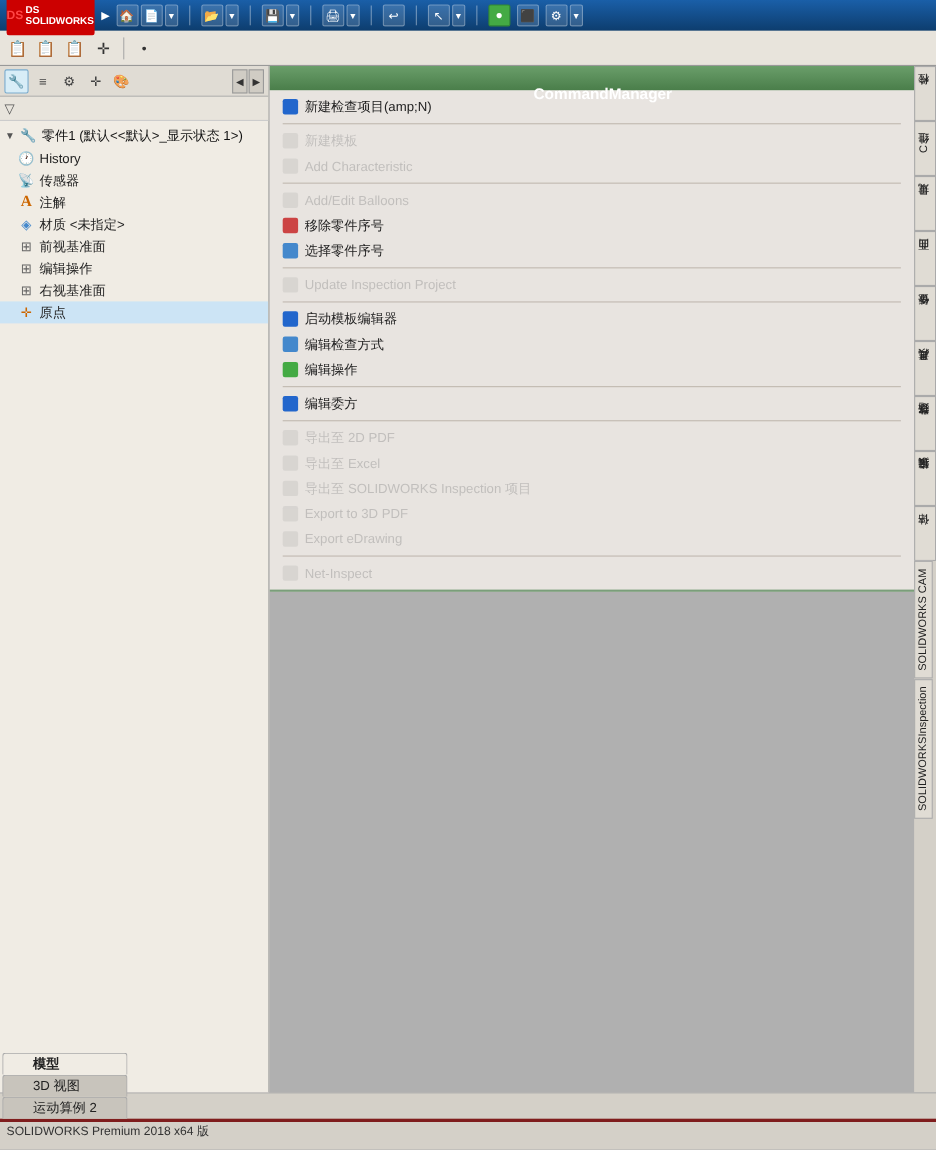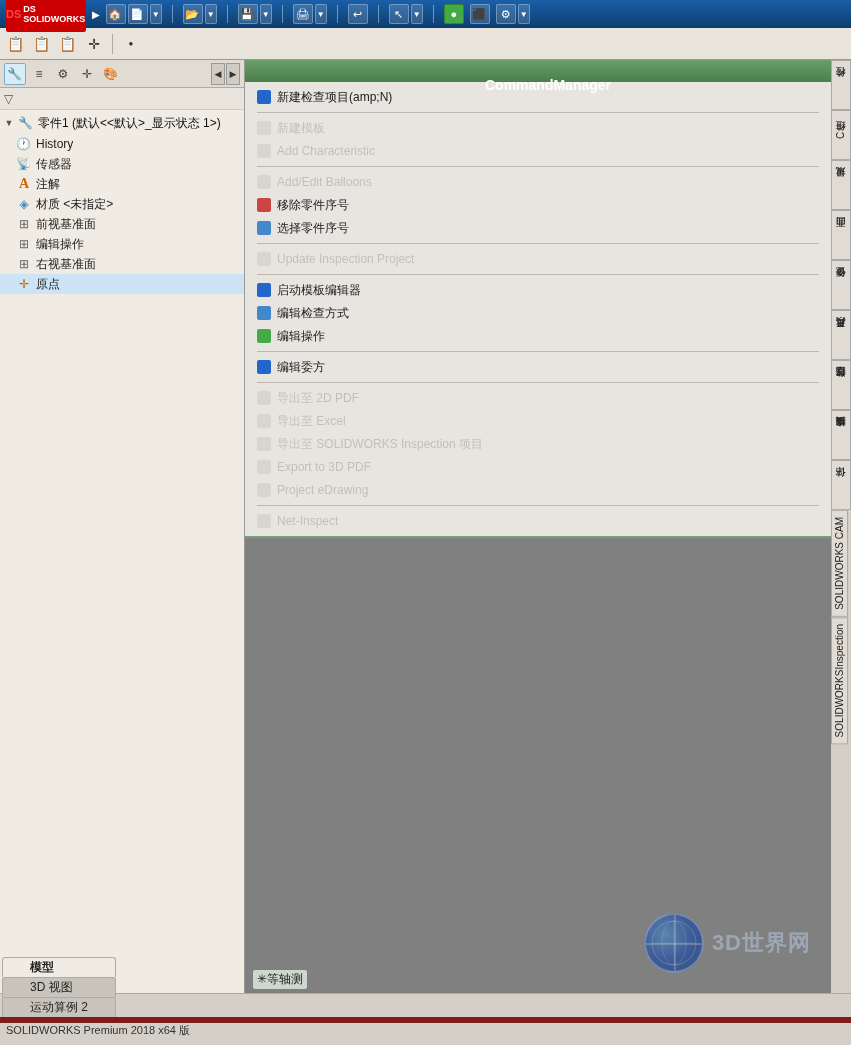--- a/index.html
+++ b/index.html
@@ -413,21 +413,21 @@
       font-size: 12px;
       color: #222;
       cursor: pointer;
     }
     .btab.active { background: #f0ece4; font-weight: bold; }
 
     
     .status-bar {
       height: 20px;
       background: #d4d0c8;
-      border-top: 6px solid #7f1d1d;
+      border-top: 3px solid #7f1d1d;
       display: flex;
       align-items: center;
       padding: 0 6px;
       font-size: 11px;
       color: #333;
     }
 
     
     ::-webkit-scrollbar { width: 12px; }
     ::-webkit-scrollbar-track { background: #d4d0c8; }
@@ -627,50 +627,32 @@
             <div class="cm-item disabled">
               <span class="cm-item-icon" style="display: inline-block; width: 14px; height: 14px; background: rgb(136, 136, 136); border-radius: 2px; opacity: 0.4;"></span>
               <span class="cm-item-label">导出至 SOLIDWORKS Inspection 项目</span>
             </div>
             <div class="cm-item disabled">
               <span class="cm-item-icon" style="display: inline-block; width: 14px; height: 14px; background: rgb(136, 136, 136); border-radius: 2px; opacity: 0.4;"></span>
               <span class="cm-item-label">Export to 3D PDF</span>
             </div>
             <div class="cm-item disabled">
               <span class="cm-item-icon" style="display: inline-block; width: 14px; height: 14px; background: rgb(136, 136, 136); border-radius: 2px; opacity: 0.4;"></span>
-              <span class="cm-item-label">Project eDrawing</span>
+              <span class="cm-item-label">Export eDrawing</span>
             </div>
             <div class="cm-separator"></div>
             <div class="cm-item disabled">
               <span class="cm-item-icon" style="display: inline-block; width: 14px; height: 14px; background: rgb(136, 136, 136); border-radius: 2px; opacity: 0.4;"></span>
               <span class="cm-item-label">Net-Inspect</span>
             </div>
           </div>
         <div class="cm-sidebar"></div>
       </div>
     </div>
 
-    <div class="canvas-area">
-
-      <div class="watermark">
-        <div class="watermark-inner">
-          <div class="watermark-globe">
-            <svg width="50" height="50" viewBox="0 0 50 50" style="opacity:0.7;">
-              <circle cx="25" cy="25" r="22" fill="none" stroke="rgba(255,255,255,0.4)" stroke-width="1"></circle>
-              <ellipse cx="25" cy="25" rx="12" ry="22" fill="none" stroke="rgba(255,255,255,0.3)" stroke-width="1"></ellipse>
-              <line x1="3" y1="25" x2="47" y2="25" stroke="rgba(255,255,255,0.3)" stroke-width="1"></line>
-              <line x1="25" y1="3" x2="25" y2="47" stroke="rgba(255,255,255,0.3)" stroke-width="1"></line>
-            </svg>
-          </div>
-          <span class="watermark-text">3D世界网</span>
-        </div>
-      </div>
-
-      <div class="view-label">✳等轴测</div>
-    </div>
 
     <div class="vertical-tabs">
       <div id="vtabs-container">
           <div class="vtab" style="font-size: 10px; min-height: 50px;">检件</div>
           <div class="vtab" style="font-size: 10px; min-height: 50px;">组件C</div>
           <div class="vtab" style="font-size: 10px; min-height: 50px;">量规</div>
           <div class="vtab" style="font-size: 10px; min-height: 50px;">曲面</div>
           <div class="vtab" style="font-size: 10px; min-height: 50px;">钣金件</div>
           <div class="vtab" style="font-size: 10px; min-height: 50px;">模具工具</div>
           <div class="vtab" style="font-size: 10px; min-height: 50px;">数据迁移</div>

